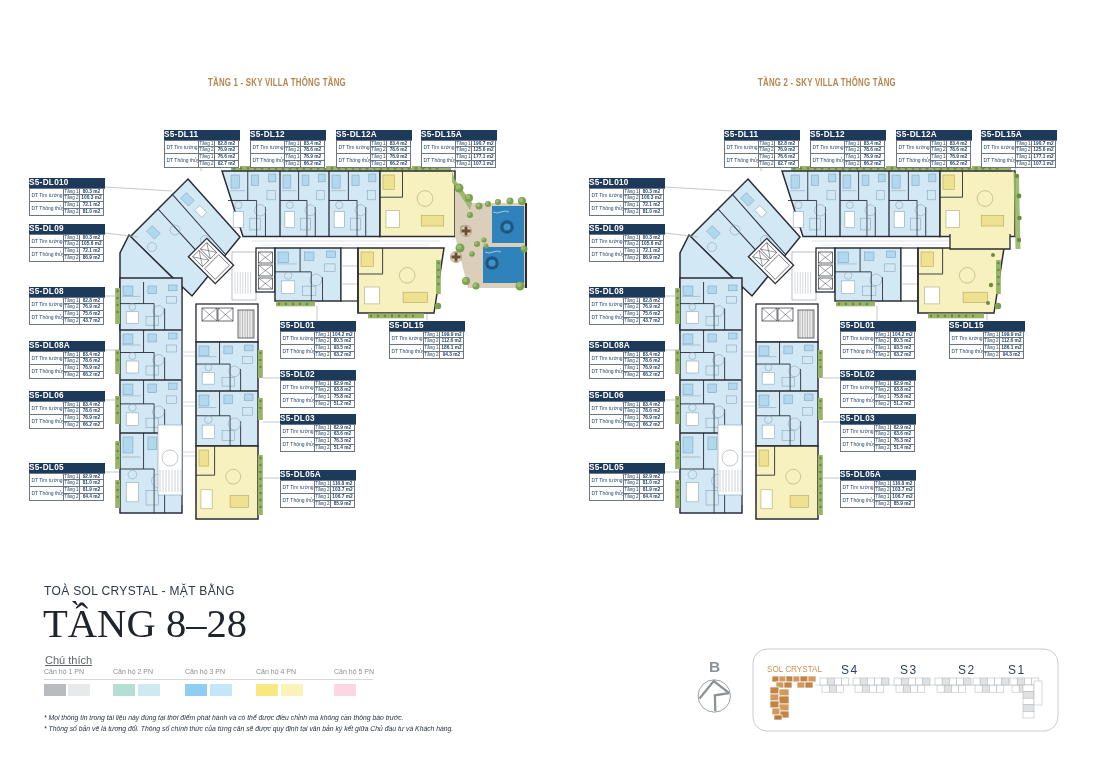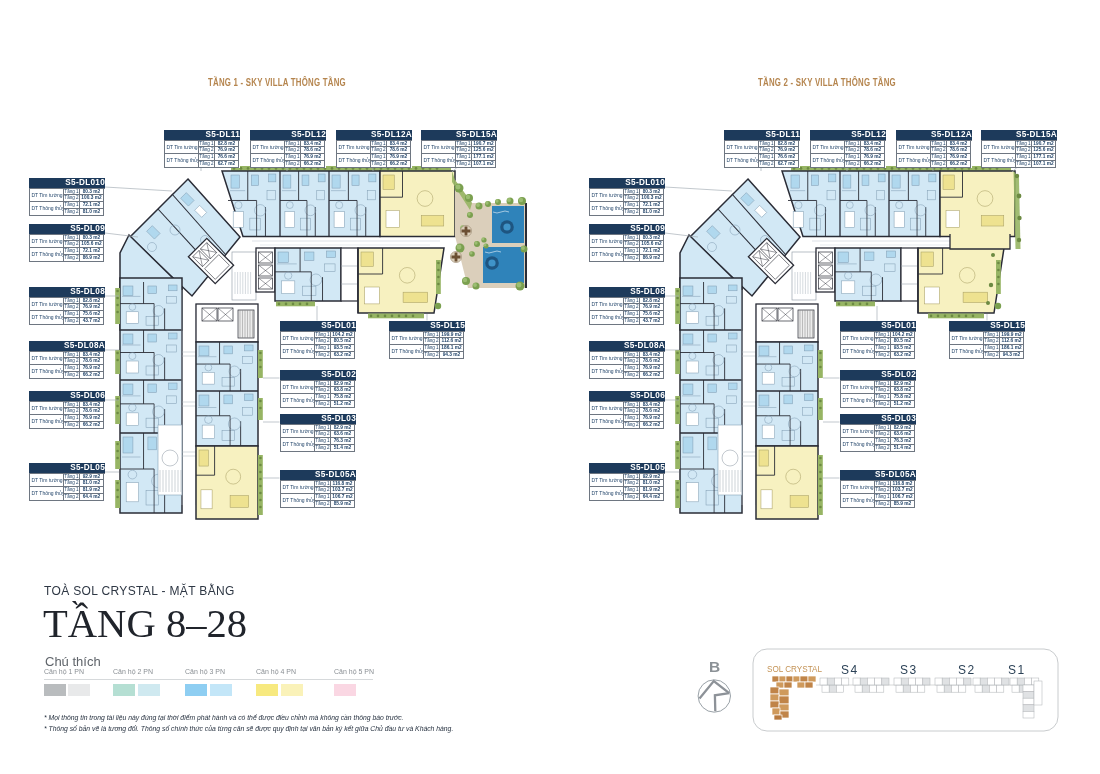--- a/index.html
+++ b/index.html
@@ -1,27 +1,27 @@
 <!DOCTYPE html>
 <html><head><meta charset="utf-8">
 <style>
 * { margin:0; padding:0; box-sizing:border-box; }
 html,body { width:1100px; height:774px; background:#fff; overflow:hidden; }
 body { position:relative; font-family:"Liberation Sans", sans-serif; }
 .title { position:absolute; top:77px; font-size:10.2px; font-weight:bold; letter-spacing:0.3px; color:#b5854e; transform:scale(0.77,1); transform-origin:0 0; white-space:nowrap; }
 .lb { position:absolute; width:76px; }
-.lb .h { background:#1d3a5b; color:#fff; font-weight:bold; font-size:8.2px; text-align:right; height:9.5px; line-height:10px; letter-spacing:0.3px; }
+.lb .h { background:#1d3a5b; color:#fff; font-weight:bold; font-size:8.2px; text-align:left; height:9.5px; line-height:10px; letter-spacing:0.3px; }
 .lb .tb { display:grid; grid-template-columns:34px 16px 24px; background:#fff; border-left:0.5px solid #6e7681; border-top:0.5px solid #6e7681; }
 .lb .c { border-right:0.5px solid #6e7681; border-bottom:0.5px solid #6e7681; color:#24466b; overflow:hidden; white-space:nowrap; }
 .lb .l { grid-row:span 2; font-size:5px; line-height:13.8px; padding-left:1.5px; height:13.8px; }
 .lb .t { font-size:4.6px; line-height:6.9px; height:6.9px; text-align:center; }
 .lb .v { font-size:4.8px; font-weight:bold; line-height:6.9px; height:6.9px; text-align:center; }
 .toa { position:absolute; left:44px; top:583.5px; font-size:12px; letter-spacing:0.35px; color:#2e3744; }
 .tang { position:absolute; left:43px; top:600px; font-family:"Liberation Serif", serif; font-size:40px; color:#20242b; transform:scale(1.015,1); transform-origin:0 0; white-space:nowrap; }
-.chuthich { position:absolute; left:45px; top:654px; font-size:13px; color:#5f646a; }
+.chuthich { position:absolute; left:45px; top:654px; font-size:11px; color:#5f646a;text-decoration:underline; }
 .leg { position:absolute; top:668px; font-size:7px; color:#8a8f94; }
 .legline { position:absolute; left:44px; top:678.5px; width:329px; height:0.8px; background:#d6d9db; }
 .sw { position:absolute; top:684px; width:21.5px; height:11.5px; }
 .fn { position:absolute; left:44px; font-size:6.8px; font-style:italic; color:#25303f; }
 </style></head>
 <body>
 <div class="title" style="left:208px">TẦNG 1 - SKY VILLA THÔNG TẦNG</div>
 <div class="title" style="left:758px">TẦNG 2 - SKY VILLA THÔNG TẦNG</div>
 <svg width="1100" height="774" style="position:absolute;left:0;top:0">
 <g>

